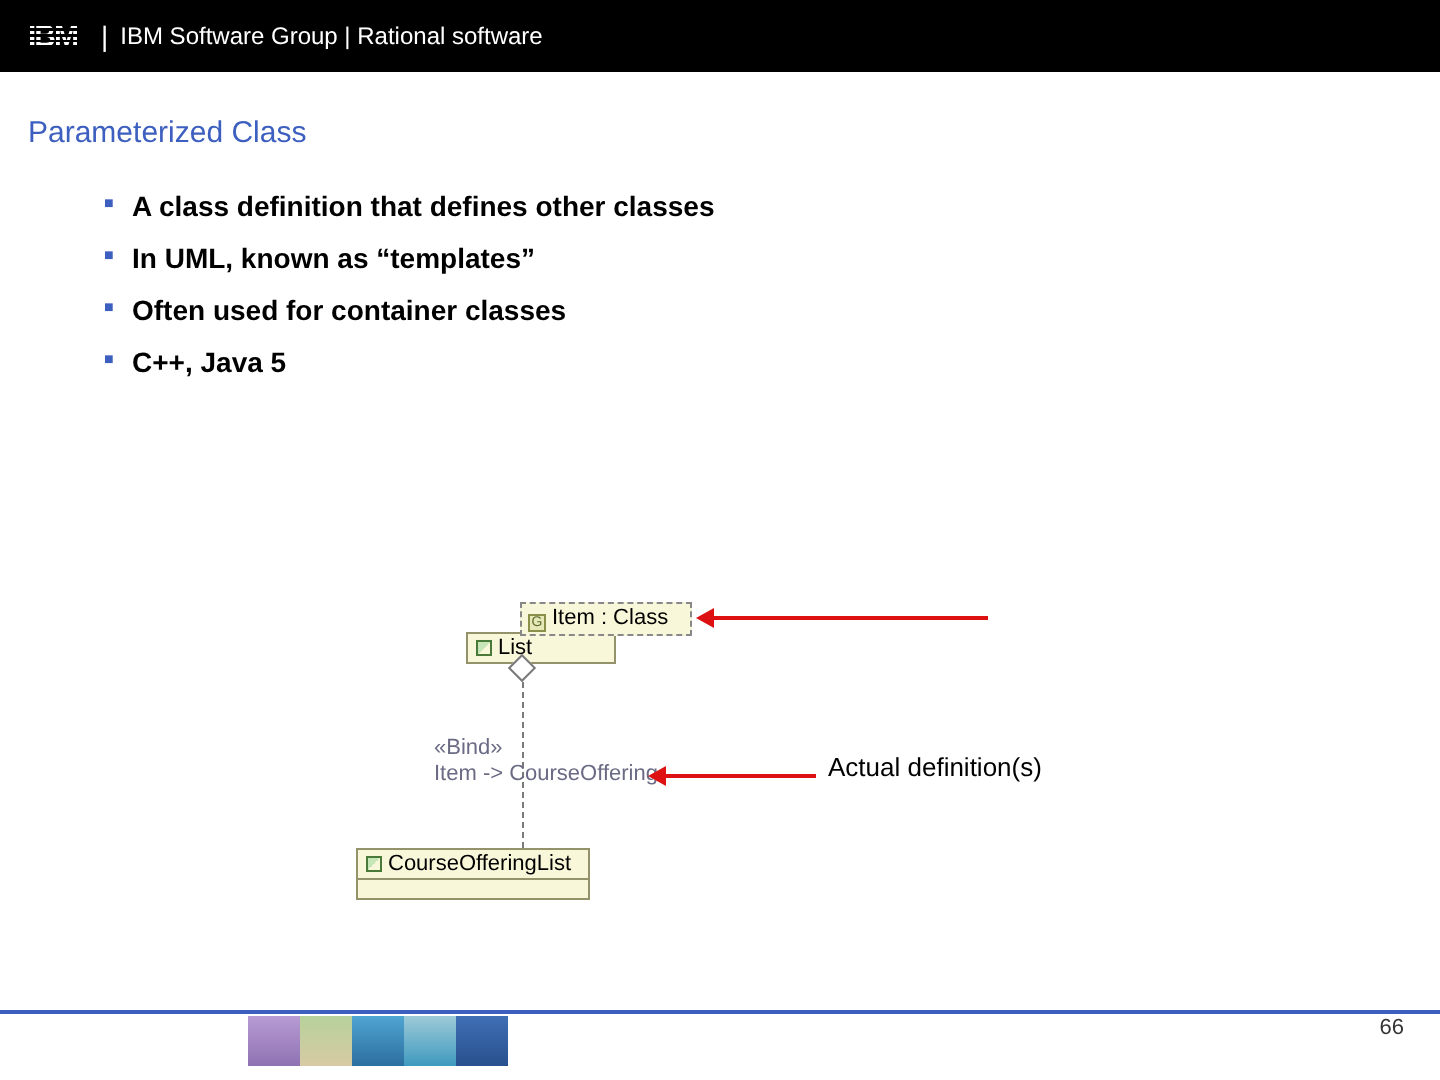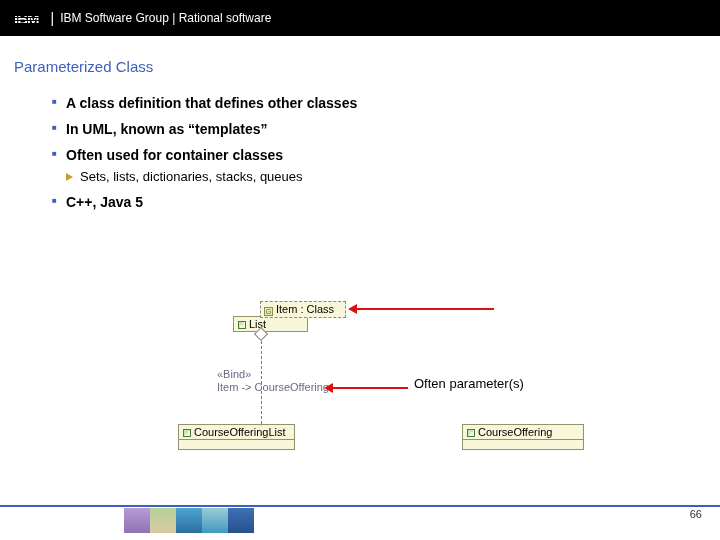--- a/index.html
+++ b/index.html
@@ -212,23 +212,20 @@
 </div>
 
 <div class="title">Parameterized Class</div>
 
 <div class="content">
   <ul class="bullet-list">
     <li><span>A class definition that defines other classes</span></li>
     <li><span>In UML, known as “templates”</span></li>
     <li>
       <span>Often used for container classes</span>
-      <ul class="sub-list">
-        <li><span>Sets, lists, dictionaries, stacks, queues</span></li>
-      </ul>
     </li>
     <li><span>C++, Java 5</span></li>
   </ul>
 </div>
 
 <div class="diagram">
 
   <div class="uml-box" style="left:233px; top:26px; width:75px;">
     <div class="row">
       <span class="icon-sq"></span><span>List</span>
@@ -245,35 +242,29 @@
   <div style="position:absolute; left:256px; top:39px;">
     <div class="hollow-up"></div>
   </div>
 
   <div class="bind-text" style="left:217px; top:78px;">
     <div>«Bind»</div>
     <div>Item -&gt; CourseOffering</div>
   </div>
 
   <div class="arrow-red" style="left:332px; top:97px; width:76px;"></div>
-  <div class="label-text" style="left:414px; top:86px;">Often parameter(s)</div>
+  <div class="label-text" style="left:414px; top:86px;">Actual definition(s)</div>
 
   <div class="uml-box" style="left:178px; top:134px; width:117px;">
     <div class="row">
       <span class="icon-sq"></span><span>CourseOfferingList</span>
     </div>
     <div class="row" style="height:10px;"></div>
   </div>
 
-  <div class="uml-box" style="left:462px; top:134px; width:122px;">
-    <div class="row">
-      <span class="icon-sq"></span><span>CourseOffering</span>
-    </div>
-    <div class="row" style="height:10px;"></div>
-  </div>
 
 </div>
 
 <div class="footer">
   <div class="footer-line"></div>
   <div class="footer-imgs">
     <div class="thumb t1"></div>
     <div class="thumb t2"></div>
     <div class="thumb t3"></div>
     <div class="thumb t4"></div>

